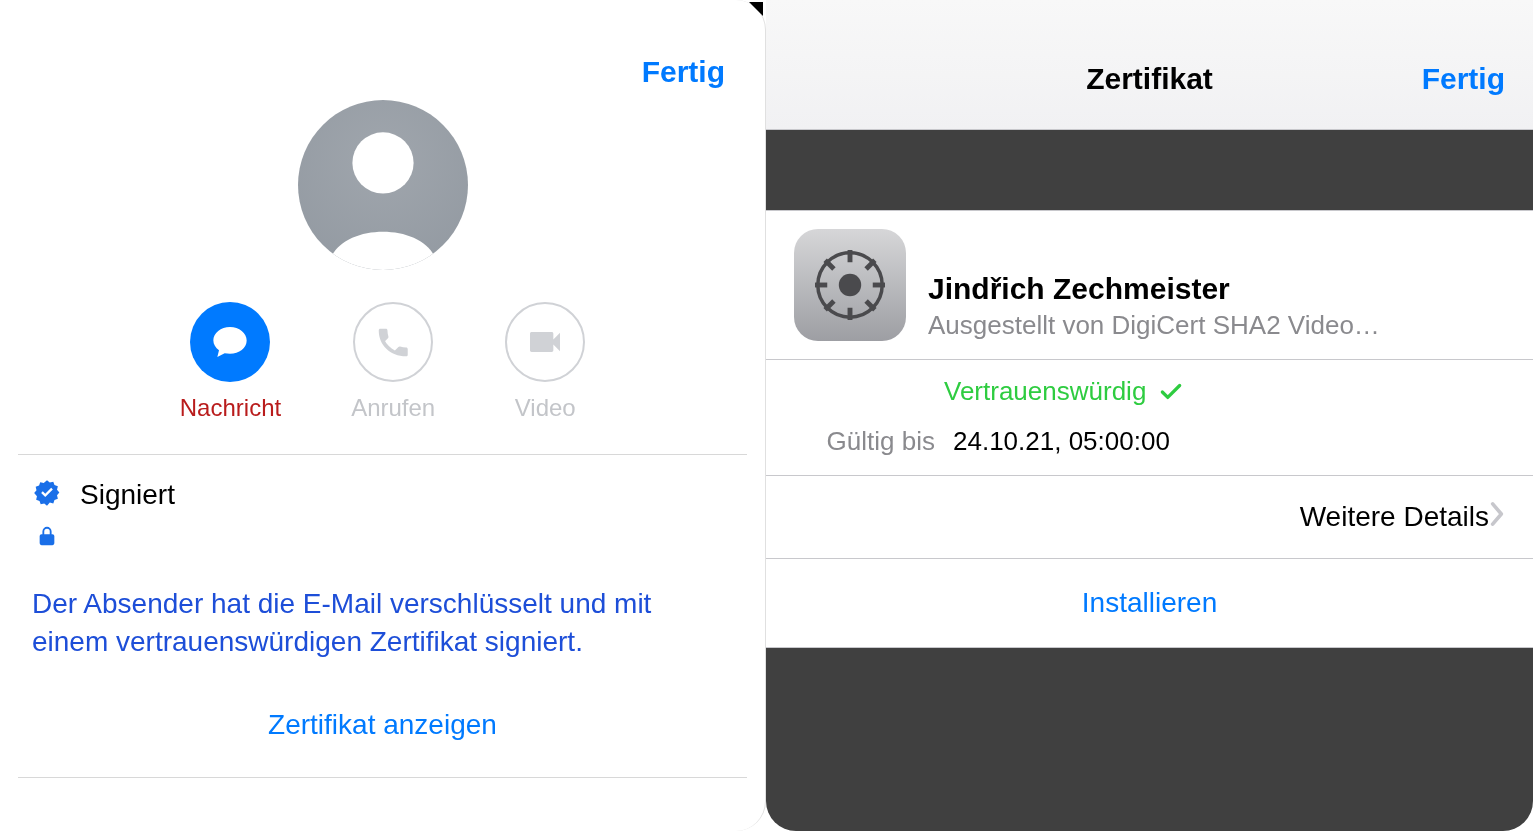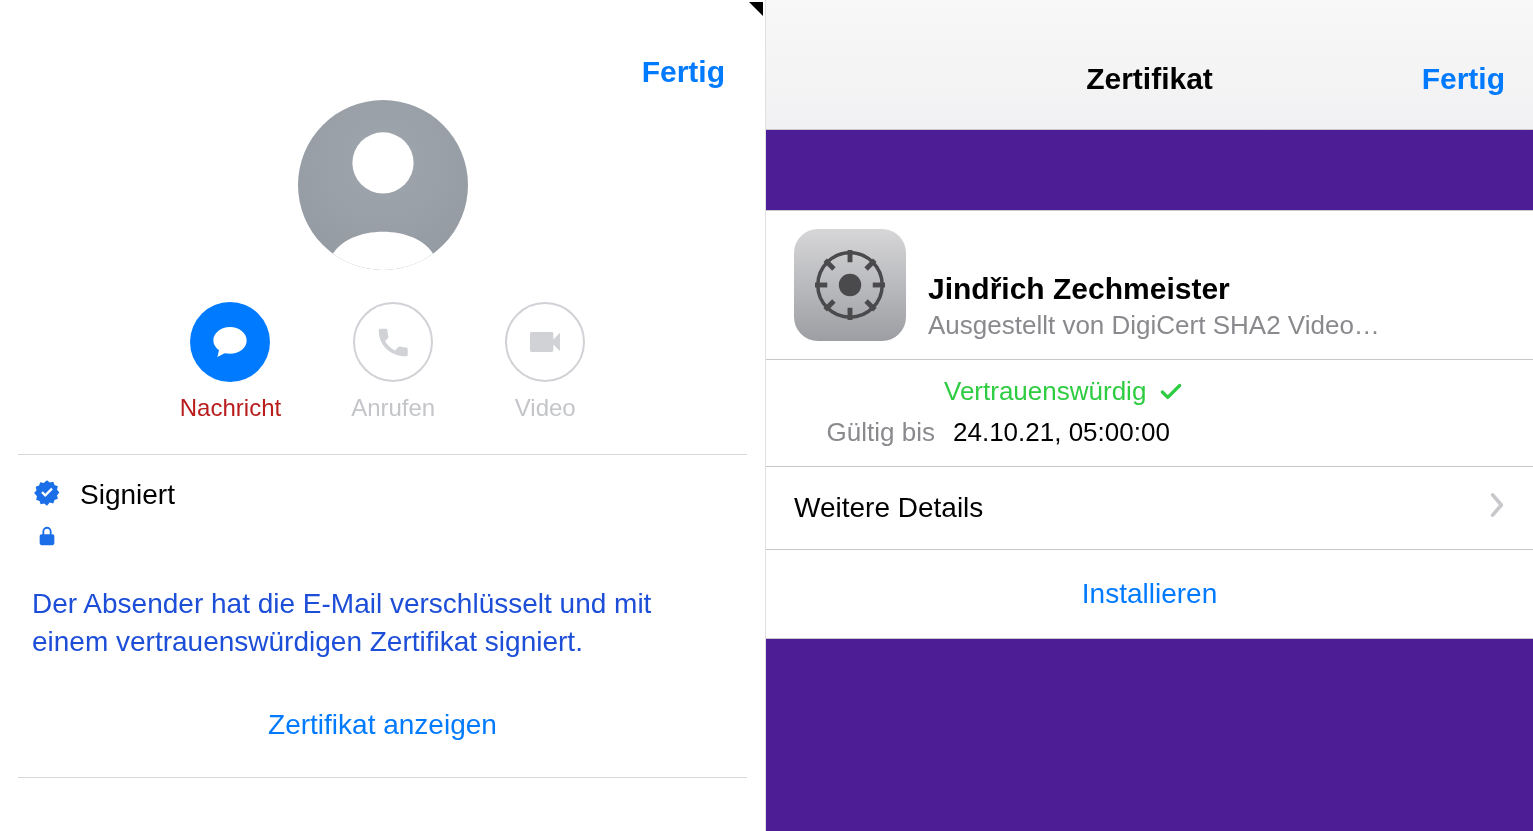--- a/index.html
+++ b/index.html
@@ -8,20 +8,21 @@
     background: #ffffff;
     width: 1533px;
     height: 831px;
     display: flex;
     overflow: hidden;
   }
   
   .panel {
     height: 100%;
     position: relative;
+    border-radius: 30px;
   }
   .panel-left  { width: 766px; border-right: 1px solid #e0e0e0; }
   .panel-right { width: 767px; }
 
   
   .done-left {
     position: absolute;
     top: 55px;
     right: 40px;
     color: #007aff;
@@ -77,21 +78,21 @@
     display: block;
     text-align: center;
     color: #007aff;
     font-size: 28px;
     margin-top: 48px;
     cursor: pointer;
   }
   .divider-bottom { border: none; border-top: 1px solid #d8d8d8; margin: 36px 18px 0; }
 
   
-  .panel-right { background: #4c1d95; }
+  .panel-right { background: #404040; }
   .navbar {
     height: 130px;
     background: linear-gradient(#f8f8f8, #f1f1f3);
     border-bottom: 1px solid #c8c8cc;
     display: flex;
     align-items: center;
     justify-content: center;
     position: relative;
     padding-top: 28px;
   }
@@ -130,26 +131,27 @@
   }
 
   .trust-row {
     display: flex; align-items: center; gap: 12px;
     padding: 8px 0 10px 150px;
   }
   .trust-label { color: #2ecc40; font-size: 26px; }
   .valid-row {
     display: flex; gap: 18px; padding: 0 0 18px 26px;
     font-size: 26px;
+    margin-top: 9px;
   }
   .valid-key { color: #8a8a8e; width: 115px; text-align: right; }
   .valid-val { color: #000; }
 
   .more-row {
-    display: flex; justify-content: space-between; align-items: center;
+    display: flex; justify-content: flex-end; align-items: center;
     cursor: pointer;
     padding: 24px 28px;
   }
   .more-label { font-size: 28px; color: #000; }
   .chevron { color: #c7c7cc; font-size: 30px; }
 
   .footer-note {
     font-size: 24px; color: #8a8a8e;
     padding: 20px 28px 46px;
     line-height: 1.3;

